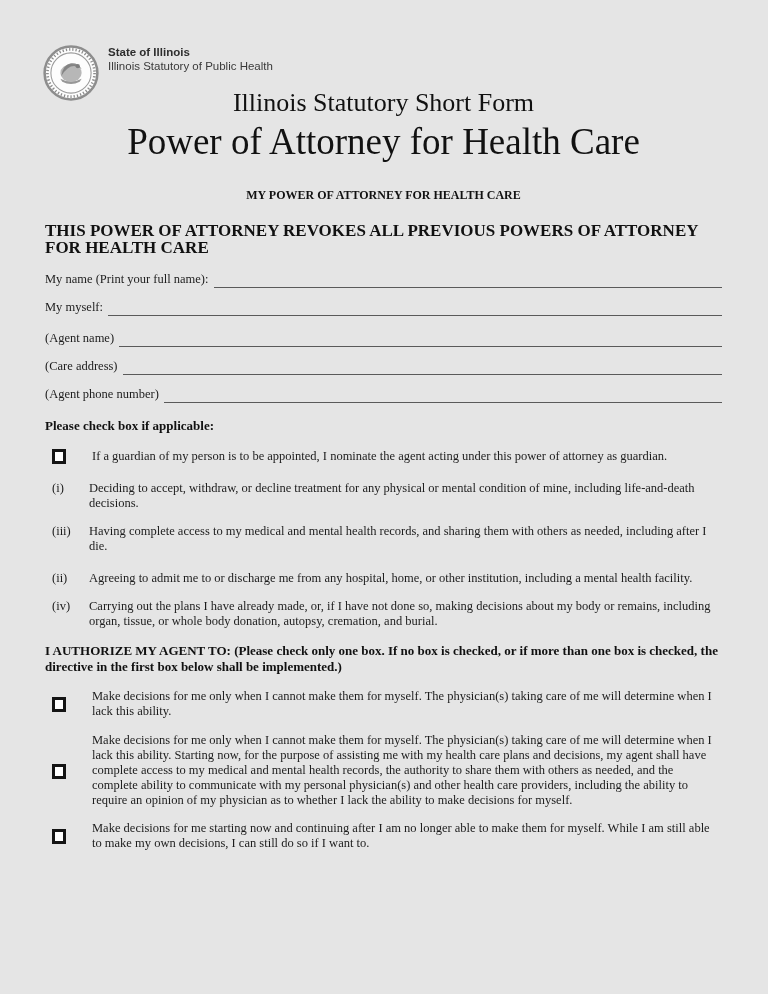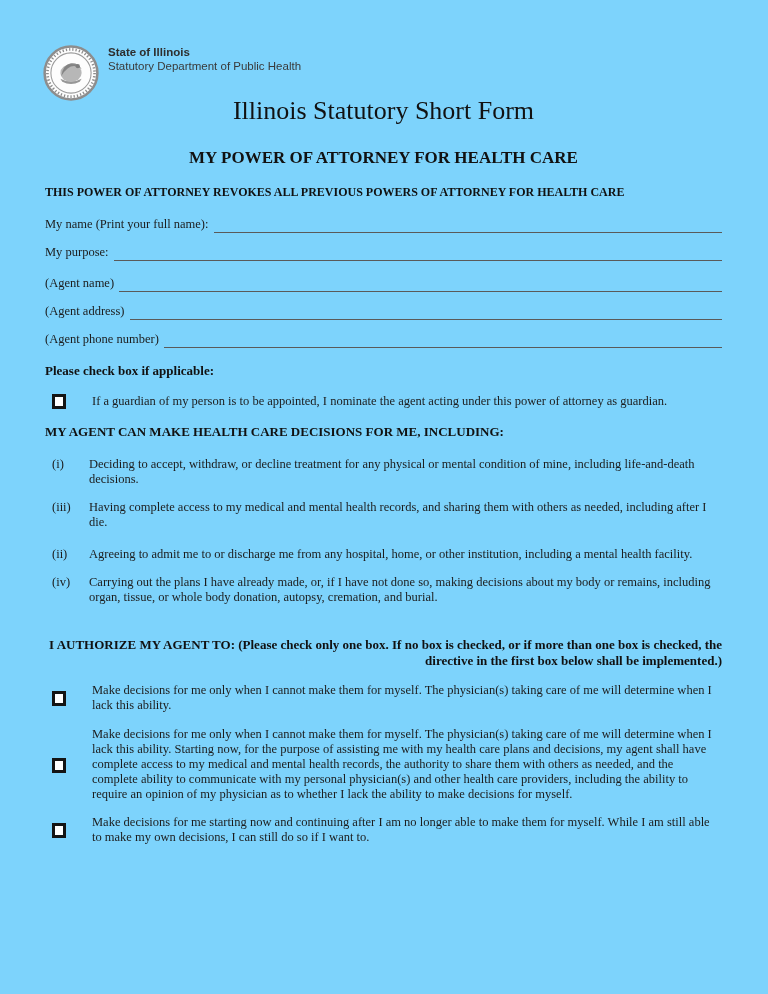--- a/index.html
+++ b/index.html
@@ -1,41 +1,41 @@
 <!DOCTYPE html>
 <html><head>
 <meta charset="utf-8">
 <style>
   html,body{margin:0;padding:0;background:#fff;}
   .page{
     position:relative;
     width:768px;height:994px;
-    background:#7dd3fc;
+    background:#e5e5e5;
     color:#1c1c1c;
     font-family:"Liberation Serif", serif;
     font-size:12.5px;
     line-height:15px;
     overflow:hidden;
     box-sizing:border-box;
     padding:88px 46px 0 45px;
   }
   
   .seal{position:absolute;left:42px;top:44px;width:58px;height:58px;}
   .agency{
     position:absolute;left:108px;top:45px;
     font-family:"Liberation Sans", sans-serif;
     font-size:11.5px;line-height:14px;color:#3a3a3a;
   }
   .agency .bold{font-weight:bold;color:#2e2e2e;}
   
-  .title1{font-size:26px;line-height:30px;text-align:center;margin:8px;font-weight:normal;color:#111;}
+  .title1{font-size:26px;line-height:30px;text-align:center;margin:0;font-weight:normal;color:#111;}
   .title2{font-size:37px;line-height:44px;text-align:center;margin:2px 0 0 0;font-weight:normal;color:#111;}
-  .subtitle{font-size:17px;line-height:19px;text-align:center;font-weight:bold;margin-top:22px;color:#111;}
+  .subtitle{font-size:12px;line-height:19px;text-align:center;font-weight:bold;margin-top:22px;color:#111;}
   
-  .revoke{font-size:12px;line-height:17px;font-weight:bold;margin-top:17px;color:#111;}
+  .revoke{font-size:17px;line-height:17px;font-weight:bold;margin-top:17px;color:#111;}
   .sect{font-size:13px;line-height:16px;font-weight:bold;margin-top:15px;color:#111;}
   .sect .tail{font-weight:normal;font-size:12.5px;}
   
   .frow{display:flex;margin-top:16px;height:17px;}
   .frow.tight{margin-top:11px;}
   .frow.agent{margin-top:12px;}
   .flabel{white-space:nowrap;}
   .fill{flex:1;border-bottom:1px solid #5a5a5a;margin-left:5px;height:15px;}
   
   .cbrow{display:flex;align-items:center;padding-left:7px;margin-top:14px;}
@@ -65,76 +65,76 @@
       <g fill="#7d7d7d">
         <ellipse cx="30" cy="30" rx="11" ry="9" opacity="0.55"></ellipse>
         <path d="M20 33 q10 -16 21 -7 q-4 -7 -11 -6 q-8 1 -10 13z" opacity="0.9"></path>
         <path d="M19 36 q11 6 22 0 l-2 3 q-9 5 -18 0z" opacity="0.8"></path>
         <circle cx="37" cy="23" r="2.2"></circle>
       </g>
     </svg>
   </div>
   <div class="agency">
     <div class="bold">State of Illinois</div>
-    <div>Statutory Department of Public Health</div>
+    <div>Illinois Statutory of Public Health</div>
   </div>
 
   <div class="title1">Illinois Statutory Short Form</div>
+  <div class="title2">Power of Attorney for Health Care</div>
   <div class="subtitle">MY POWER OF ATTORNEY FOR HEALTH CARE</div>
 
   <div class="revoke">THIS POWER OF ATTORNEY REVOKES ALL PREVIOUS POWERS OF ATTORNEY FOR HEALTH CARE</div>
 
   <div class="frow">
     <span class="flabel">My name (Print your full name):</span>
     <span class="fill"></span>
   </div>
   <div class="frow tight">
-    <span class="flabel">My purpose:</span>
+    <span class="flabel">My myself:</span>
     <span class="fill"></span>
   </div>
 
 
   <div class="frow agent" style="margin-top:14px;font-family:Liberation Serif, serif;">
     <span class="flabel">(Agent name)</span>
     <span class="fill"></span>
   </div>
   <div class="frow tight">
-    <span class="flabel">(Agent address)</span>
+    <span class="flabel">(Care address)</span>
     <span class="fill"></span>
   </div>
   <div class="frow tight">
     <span class="flabel">(Agent phone number)</span>
     <span class="fill"></span>
   </div>
 
   <div class="sect" style="margin-top:14px;">Please check box if applicable:</div>
   <div class="cbrow">
     <span class="cbx"></span>
     <span class="cbtext">If a guardian of my person is to be appointed, I nominate the agent acting under this power of attorney as guardian.</span>
   </div>
 
-  <div class="sect">MY AGENT CAN MAKE HEALTH CARE DECISIONS FOR ME, INCLUDING:</div>
   <div class="lirow">
     <span class="linum">(i)</span>
     <span class="litext">Deciding to accept, withdraw, or decline treatment for any physical or mental condition of mine, including life-and-death decisions.</span>
   </div>
   <div class="lirow close">
     <span class="linum">(iii)</span>
     <span class="litext">Having complete access to my medical and mental health records, and sharing them with others as needed, including after I die.</span>
   </div>
   <div class="lirow">
     <span class="linum">(ii)</span>
     <span class="litext">Agreeing to admit me to or discharge me from any hospital, home, or other institution, including a mental health facility.</span>
   </div>
   <div class="lirow close">
     <span class="linum">(iv)</span>
     <span class="litext">Carrying out the plans I have already made, or, if I have not done so, making decisions about my body or remains, including organ, tissue, or whole body donation, autopsy, cremation, and burial.</span>
   </div>
 
-  <div class="sect" style="margin-top:32px;text-align:right;">I AUTHORIZE MY AGENT TO: (Please check only one box. If no box is checked, or if more than one box is checked, the directive in the first box below shall be implemented.)</div>
+  <div class="sect" style="margin-top:14px;">I AUTHORIZE MY AGENT TO: (Please check only one box. If no box is checked, or if more than one box is checked, the directive in the first box below shall be implemented.)</div>
 
   <div class="cbrow">
     <span class="cbx"></span>
     <span class="cbtext">Make decisions for me only when I cannot make them for myself.  The physician(s) taking care of me will determine when I lack this ability.</span>
   </div>
   <div class="cbrow opt2">
     <span class="cbx"></span>
     <span class="cbtext">Make decisions for me only when I cannot make them for myself.  The physician(s) taking care of me will determine when I lack this ability.  Starting now, for the purpose of assisting me with my health care plans and decisions, my agent shall have complete access to my medical and mental health records, the authority to share them with others as needed, and the complete ability to communicate with my personal physician(s) and other health care providers, including the ability to require an opinion of my physician as to whether I lack the ability to make decisions for myself.</span>
   </div>
   <div class="cbrow opt3">

